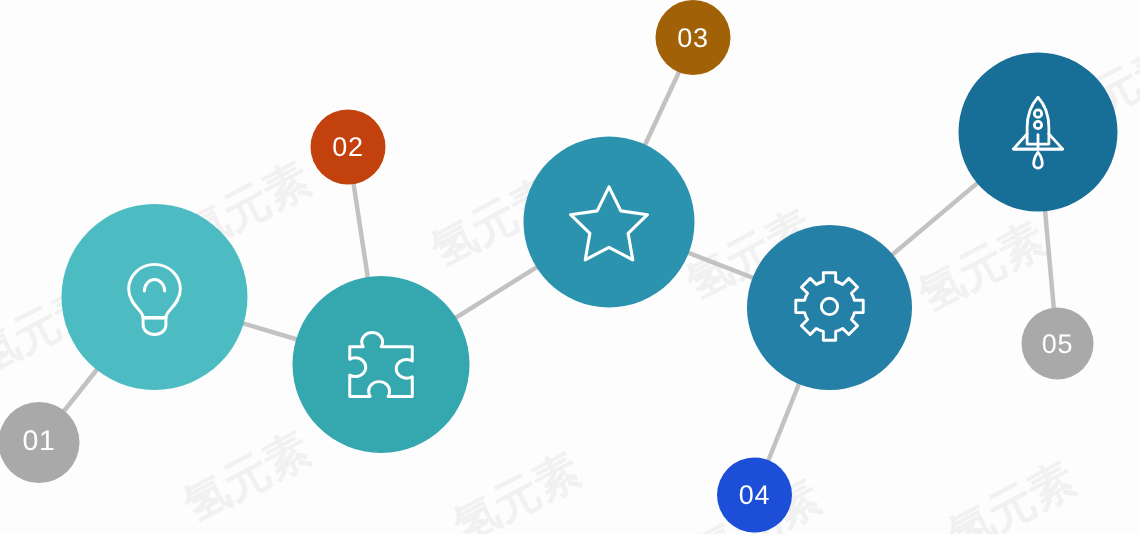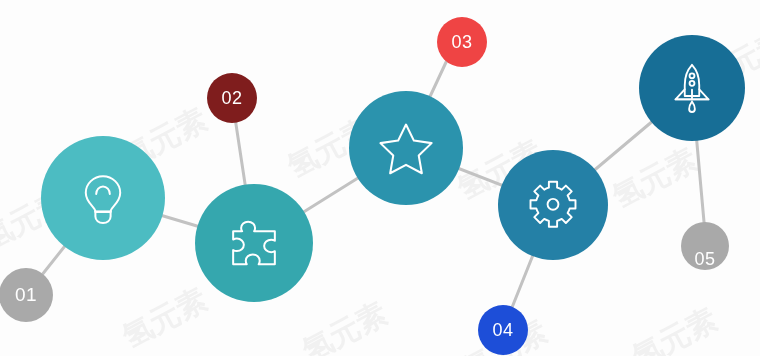--- a/index.html
+++ b/index.html
@@ -129,27 +129,27 @@
           <circle cx="32" cy="26.5" r="2.9"></circle>
           <path d="M32 48 C29.6 51.2 28.6 54.5 28.6 57 C28.6 59 30.1 60.5 32 60.5 C33.9 60.5 35.4 59 35.4 57 C35.4 54.5 34.4 51.2 32 48 Z"></path>
         </svg>
       </div>
     </div>
 
   <div id="badges-layer">
       <div class="badge-circle" style="left: -1px; top: 268px; width: 54px; height: 54px; background: rgb(169, 169, 169);">
         <span class="badge-label" style="font-size: 19px;">01</span>
       </div>
-      <div class="badge-circle" style="left: 207px; top: 73px; width: 50px; height: 50px; background: #7f1d1d;">
+      <div class="badge-circle" style="left: 207px; top: 73px; width: 50px; height: 50px; background: #c2410c;">
         <span class="badge-label" style="font-size: 18px;">02</span>
       </div>
-      <div class="badge-circle" style="left: 437px; top: 17px; width: 50px; height: 50px; background: #ef4444; text-align: center;">
+      <div class="badge-circle" style="left: 437px; top: 0; width: 50px; height: 50px; background: #a16207; text-align: center;">
         <span class="badge-label" style="font-size: 18px;">03</span>
       </div>
       <div class="badge-circle" style="left: 478px; top: 305px; width: 50px; height: 50px; background: #1d4ed8;">
         <span class="badge-label" style="font-size: 18px;">04</span>
       </div>
-      <div class="badge-circle" style="left: 681px; top: 222px; width: 48px; height: 48px; background: rgb(169, 169, 169); align-items: flex-end;">
+      <div class="badge-circle" style="left: 681px; top: 205px; width: 48px; height: 48px; background: rgb(169, 169, 169);">
         <span class="badge-label" style="font-size: 18px;">05</span>
       </div>
     </div>
 
 </div>
 
 </body></html>

